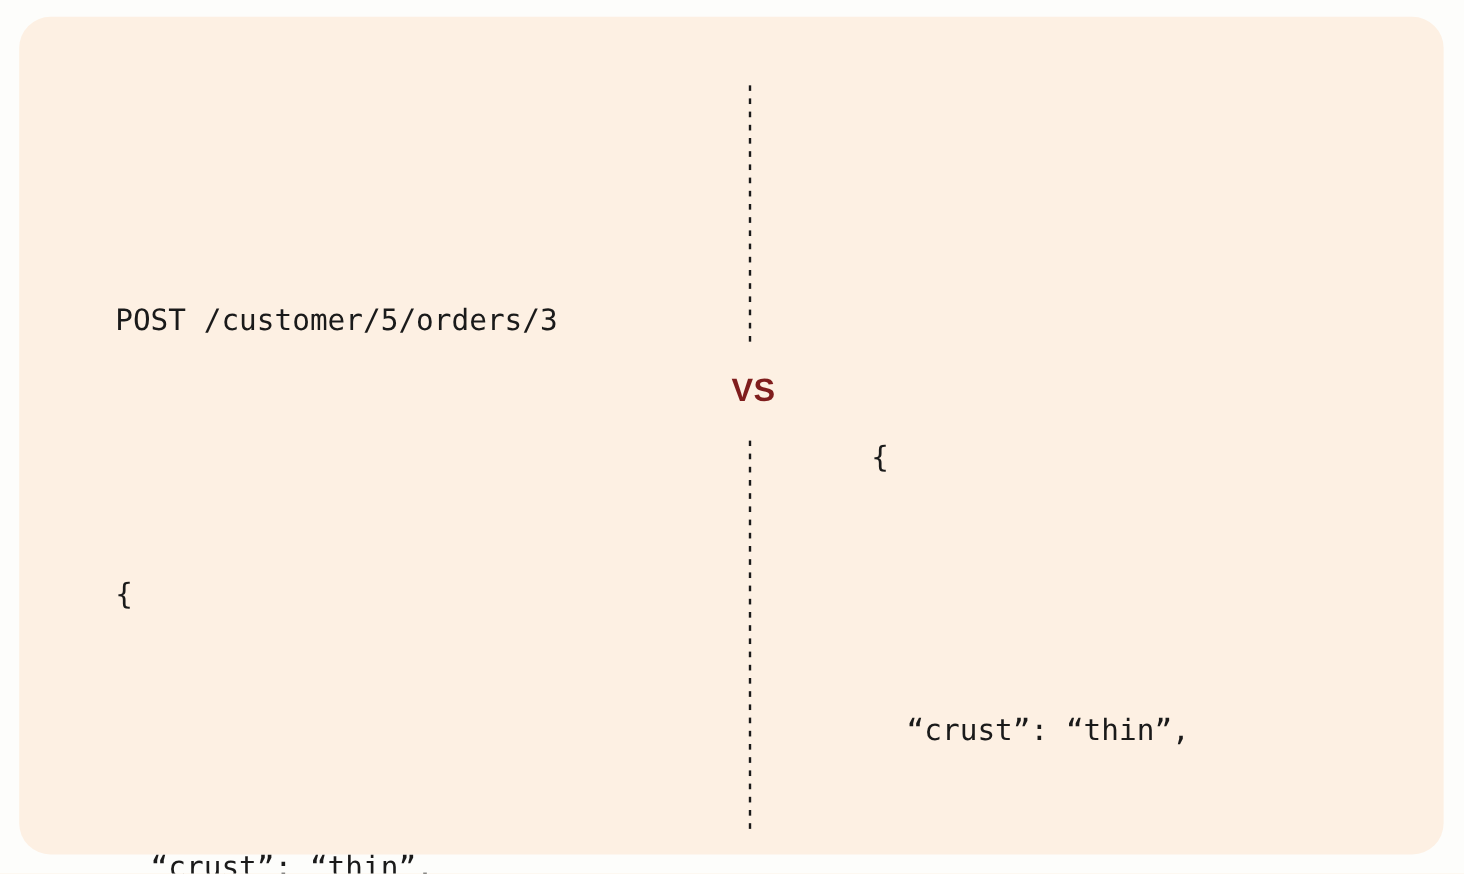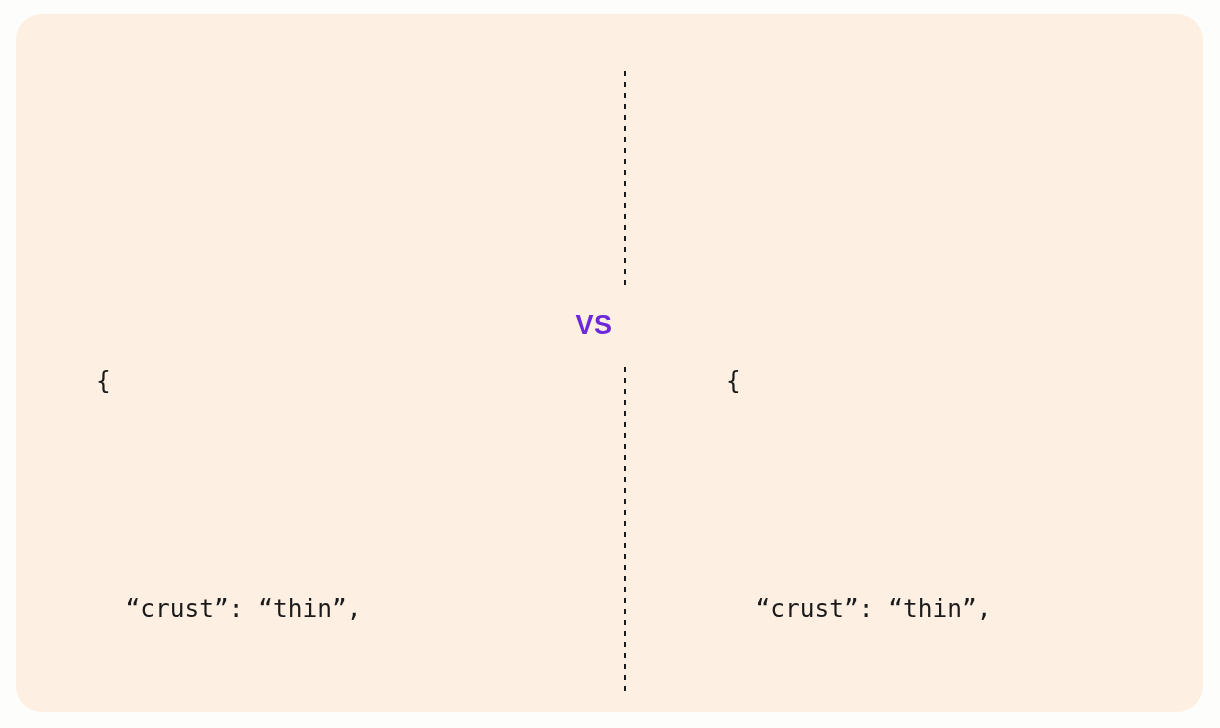--- a/index.html
+++ b/index.html
@@ -78,39 +78,40 @@
   .divider-top {
     top: 57px;
     height: 218px;
   }
   .divider-bottom {
     top: 353px;
     height: 324px;
   }
   .vs-label {
     position: absolute;
-    left: 528px;
+    left: 562px;
     top: 296px;
     width: 100px;
     text-align: center;
     font-family: "Liberation Sans", sans-serif;
     font-size: 27px;
     font-weight: bold;
-    color: #6d28d9;
+    color: #7f1d1d;
     letter-spacing: 0.5px;
   }
 </style>
 </head>
 <body>
 
 <div class="canvas">
   <div class="card">
 
     <div class="col col-left">
       <div class="block">
+        <span class="code-line">POST /customer/5/orders/3</span>
         <span class="line-gap"></span>
         <span class="code-line">{</span>
         <span class="line-gap"></span>
         <span class="code-line">  “crust”: “thin”,</span>
         
         
         
       </div>
     </div>
 

